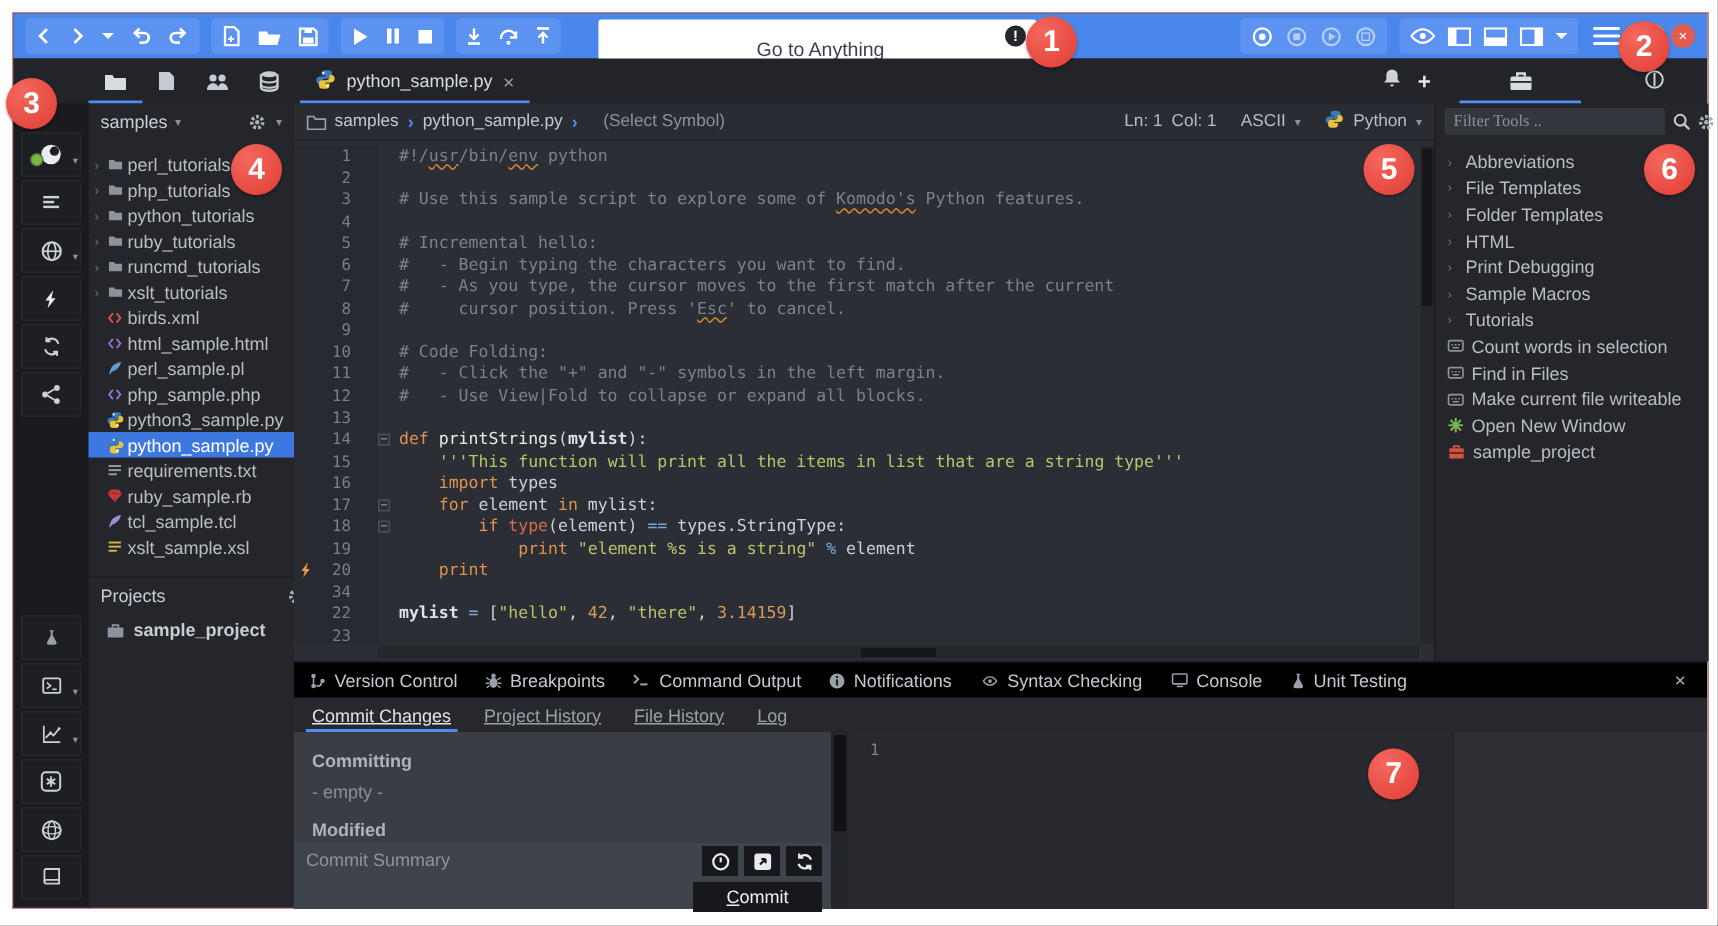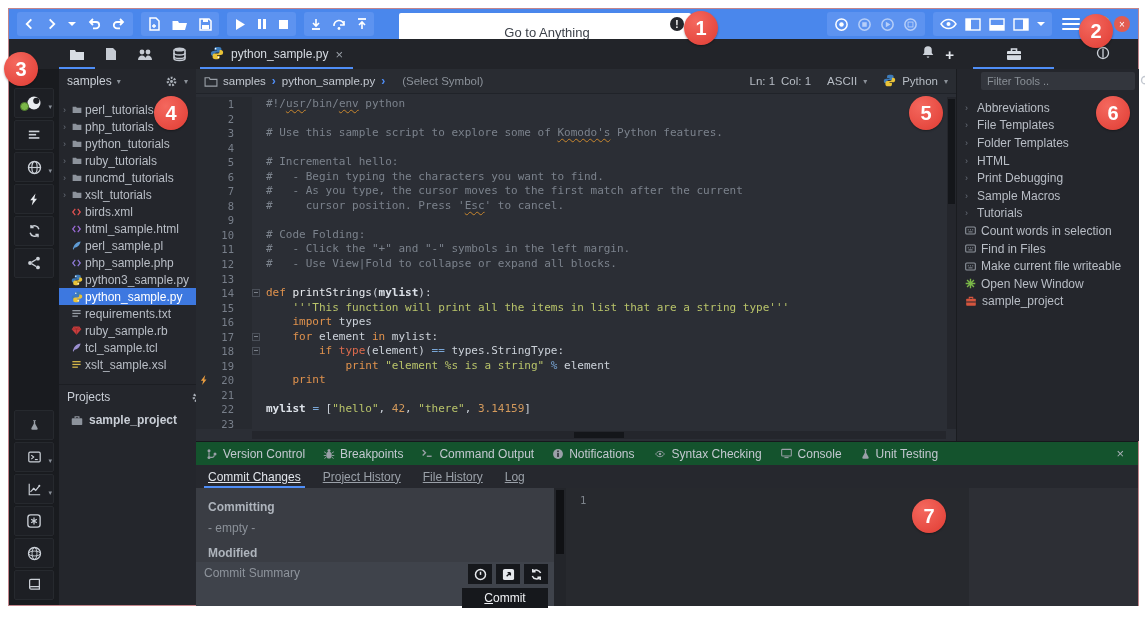--- a/index.html
+++ b/index.html
@@ -75,27 +75,27 @@
   .tk-i{color:#ccd2da}.tk-o{color:#79a6d6}.tk-f{color:#e8ebef}.tk-t{color:#dd6b4d}
   .tk-b{color:#dde2e9;font-weight:bold}
   .tk-cu{color:#7b828c;text-decoration:underline wavy #c8862e 1px;text-underline-offset:2px;}
   .hscroll{position:absolute;left:56px;right:10px;bottom:2px;height:8px;background:#24262c;}
   .hthumb{position:absolute;left:322px;width:50px;top:1px;bottom:1px;background:#14161a;}
   .vscroll{position:absolute;right:0;top:28px;bottom:12px;width:9px;background:#24262c;}
   .vthumb{position:absolute;top:2px;height:105px;left:1px;right:1px;background:#14161a;}
   
   .rightpanel{position:absolute;left:947px;top:60px;width:182px;height:372px;background:#24262c;border-left:1px solid #1a1c20;}
   .filter-row{height:24px;display:flex;align-items:center;padding:0 6px;gap:5px;}
-  .filter-input{flex:1;height:18px;background:#33363d;border:0;border-radius:2px;color:#c3c8d0;font-size:11px;padding:0 6px;outline:none;font-family:Liberation Sans, sans-serif;margin-left:18px;}
+  .filter-input{flex:1;height:18px;background:#33363d;border:0;border-radius:2px;color:#c3c8d0;font-size:11px;padding:0 6px;outline:none;font-family:Liberation Serif, serif;}
   .filter-input::placeholder{color:#8a9097;opacity:1;}
   .tbx{position:absolute;left:0;top:30px;width:182px;}
   .tbx-row{height:17.6px;display:flex;align-items:center;gap:5px;padding-left:8px;font-size:12px;color:#b9bec6;cursor:pointer;white-space:nowrap;}
   .tbx-row .chev{font-size:9px;color:#6b727c;width:7px;}
   
-  .bottom{position:absolute;left:187px;top:432px;width:942px;height:164px;background:#14532d;border-top:1px solid #16181c;}
+  .bottom{position:absolute;left:187px;top:432px;width:942px;height:164px;background:#000000;border-top:1px solid #16181c;}
   .btabs{height:23px;display:flex;align-items:center;gap:18px;padding:0 10px;font-size:12px;color:#c3c8d0;}
   .btab{display:flex;align-items:center;gap:5px;cursor:pointer;}
   .btab .bicon{color:#9aa0a8;display:flex;}
   .bclose{margin-left:auto;color:#aab0b8;font-size:13px;cursor:pointer;padding-right:4px;}
   .subtabs{height:23px;display:flex;align-items:center;gap:22px;padding:0 12px;font-size:12px;color:#9aa0a8;background:#26282e;}
   .subtab{position:relative;height:23px;display:flex;align-items:center;cursor:pointer;text-decoration:underline;}
   .subtab.active{color:#e0e4ea;}
   .subtab.active::after{content:"";position:absolute;left:-4px;right:-4px;bottom:0;height:2px;background:#4f8ef7;}
   .bcontent{position:absolute;left:0;top:46px;width:942px;bottom:0;}
   .commit-pane{position:absolute;left:0;top:0;width:358px;height:100%;background:#3a3d44;}
@@ -670,21 +670,21 @@
         <div class="gln">13</div>
         <div class="gln">14</div>
         <div class="gln">15</div>
         <div class="gln">16</div>
         <div class="gln">17</div>
         <div class="gln">18</div>
         <div class="gln">19</div>
         <div class="gln">20<span class="bolt"><svg width="10" height="12" viewBox="0 0 16 16">
               <path d="M10 0L3 9h3.6L5 16l7-9H8.4z" fill="#e89c3f"></path>
             </svg></span></div>
-        <div class="gln">21</div>
+        <div class="gln">34</div>
         <div class="gln">22</div>
         <div class="gln">23</div>
       </div>
     <div class="code" id="code">
         <div class="cline"><span class="tk-c">#!/</span><span class="tk-cu">usr</span><span class="tk-c">/bin/</span><span class="tk-cu">env</span><span class="tk-c"> python</span></div>
         <div class="cline"></div>
         <div class="cline"><span class="tk-c"># Use this sample script to explore some of </span><span class="tk-cu">Komodo's</span><span class="tk-c"> Python features.</span></div>
         <div class="cline"></div>
         <div class="cline"><span class="tk-c"># Incremental hello:</span></div>
         <div class="cline"><span class="tk-c">#   - Begin typing the characters you want to find.</span></div>

